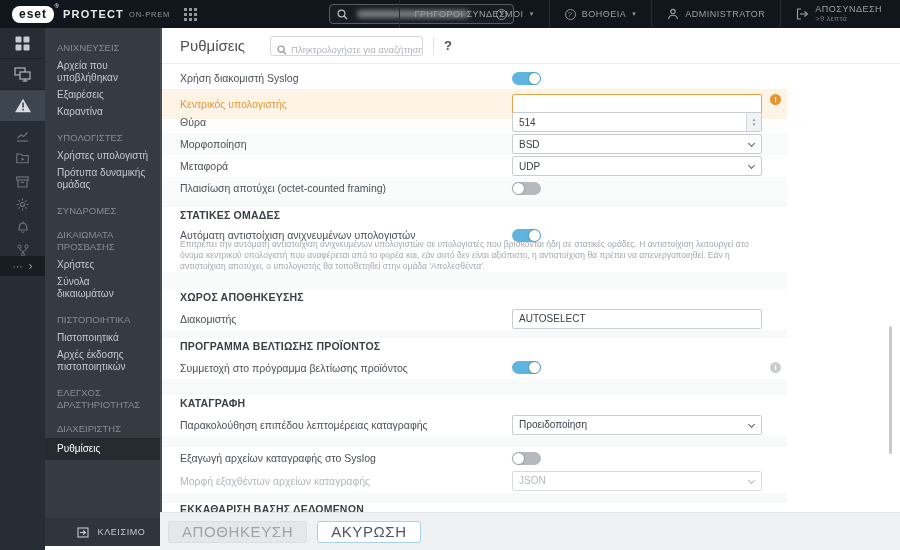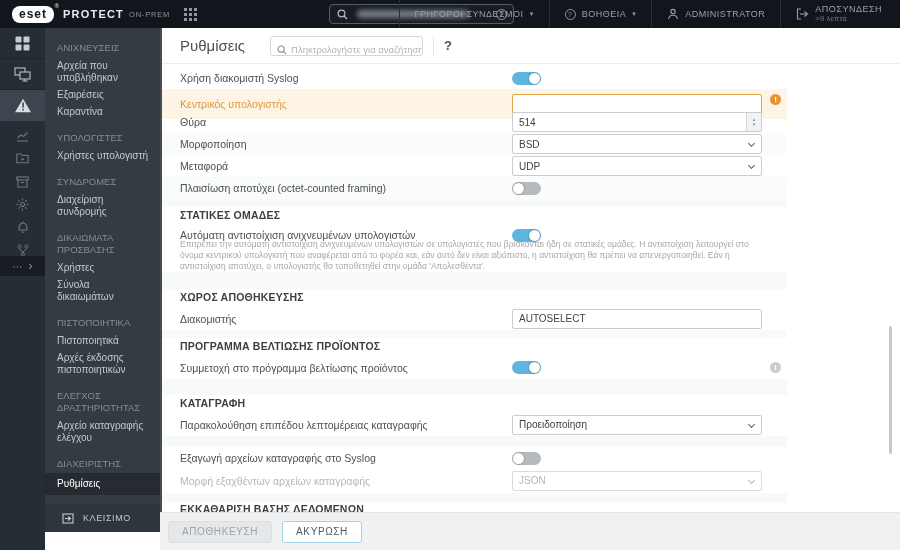--- a/index.html
+++ b/index.html
@@ -38,23 +38,23 @@
   .ib-more { position:absolute; left:0; top:228px; width:45px; height:20px; background:#171d23;
     color:#8f969c; display:flex; align-items:center; justify-content:center; gap:6px; font-size:10px; cursor:pointer; }
 
   
   .menupanel { position:absolute; left:45px; top:28px; width:115px; height:494px; background:#343b42;
     padding-top:8px; z-index:20; }
   .sec-title { color:#868d94; font-size:9.5px; line-height:12px; margin:12px 12px 3px; }
   .sec-title.first { margin-top:6px; }
   .sec-item { color:#c3c9cf; font-size:10px; line-height:12px; padding:2.5px 12px; cursor:pointer; }
   .sec-item.selected { background:#252b31; color:#fff; padding-top:5px; padding-bottom:5px; }
-  .collapsebar { position:absolute; left:45px; bottom:18px; width:115px; height:28px; background:#2e353c;
+  .collapsebar { position:absolute; left:45px; bottom:4px; width:115px; height:28px; background:#2e353c;
     display:flex; align-items:center; gap:9px; padding-left:17px; color:#c3c9cf; font-size:9px;
-    letter-spacing:.6px; cursor:pointer; z-index:21; }
+    letter-spacing:.6px; cursor:pointer; z-index:21;justify-content:center; }
 
   
   .pagehdr { position:absolute; left:160px; top:28px; width:740px; height:36px; background:#fff;
     border-bottom:1px solid #ededee; display:flex; align-items:center; z-index:10; }
   .pagetitle { margin-left:20px; font-size:15px; color:#4b5156; }
   .psearch { position:relative; margin-left:25px; width:153px; height:20px; border:1px solid #d5d8da;
     border-radius:3px; display:flex; align-items:flex-end; background:#fff; }
   .psearch input { border:none; outline:none; flex:1; font-size:9.5px; color:#555;
     font-family:"Liberation Sans",sans-serif; margin-left:4px; background:transparent; width:130px; }
   .psearch input::placeholder { color:#b0b5ba; }
@@ -98,21 +98,21 @@
 
   .badge { position:absolute; left:610px; width:11px; height:11px; border-radius:50%;
     color:#fff; font-size:8px; font-weight:bold; text-align:center; line-height:11px; }
   .badge.warn { background:#e8952f; }
   .badge.info { background:#c9cdd0; }
   .desc { position:absolute; left:20px; width:594px; font-size:8.5px; line-height:11px; color:#a3a8ad; }
 
   
   .footer { position:absolute; left:160px; top:512px; width:740px; height:38px; background:#f0f1f2;
     border-top:1px solid #e4e5e6; display:flex; align-items:center; z-index:11; }
-  .btn { height:22px; border-radius:3px; font-size:10px; letter-spacing:.6px; padding:0 13px;
+  .btn { height:22px; border-radius:3px; font-size:15px; letter-spacing:.6px; padding:0 13px;
     font-family:"Liberation Sans",sans-serif; cursor:pointer; }
   .btn.save { margin-left:8px; background:#e6e7e8; color:#9da3a8; border:1px solid #dcdedf; }
   .btn.cancel { margin-left:10px; background:#fff; color:#4e5863; border:1px solid #a5d1ea; }
 
   svg { display:block; }
 </style>
 </head>
 <body>
 
 <div id="app">
@@ -256,34 +256,33 @@
   </div>
 
   <div class="menupanel">
     <div class="sec-title first">ΑΝΙΧΝΕΥΣΕΙΣ</div>
     <div class="sec-item">Αρχεία που υποβλήθηκαν</div>
     <div class="sec-item">Εξαιρέσεις</div>
     <div class="sec-item">Καραντίνα</div>
 
     <div class="sec-title">ΥΠΟΛΟΓΙΣΤΕΣ</div>
     <div class="sec-item">Χρήστες υπολογιστή</div>
+    <div class="sec-item">Πρότυπα δυναμικής ομάδας</div>
 
     <div class="sec-title">ΣΥΝΔΡΟΜΕΣ</div>
-    <div class="sec-item">Διαχείριση συνδρομής</div>
 
     <div class="sec-title">ΔΙΚΑΙΩΜΑΤΑ ΠΡΟΣΒΑΣΗΣ</div>
     <div class="sec-item">Χρήστες</div>
     <div class="sec-item">Σύνολα δικαιωμάτων</div>
 
     <div class="sec-title">ΠΙΣΤΟΠΟΙΗΤΙΚΑ</div>
     <div class="sec-item">Πιστοποιητικά</div>
     <div class="sec-item">Αρχές έκδοσης πιστοποιητικών</div>
 
     <div class="sec-title">ΕΛΕΓΧΟΣ ΔΡΑΣΤΗΡΙΟΤΗΤΑΣ</div>
-    <div class="sec-item">Αρχείο καταγραφής ελέγχου</div>
 
     <div class="sec-title">ΔΙΑΧΕΙΡΙΣΤΗΣ</div>
     <div class="sec-item selected">Ρυθμίσεις</div>
   </div>
 
   <div class="collapsebar">
     <svg width="12" height="11" viewBox="0 0 12 11">
       <rect x="1" y="1" width="10" height="9" fill="none" stroke="#c3c9cf" stroke-width="1.1"></rect>
       <line x1="3" y1="5.5" x2="8" y2="5.5" stroke="#c3c9cf" stroke-width="1.1"></line>
       <path d="M6.2 3.5 L8.5 5.5 L6.2 7.5" fill="none" stroke="#c3c9cf" stroke-width="1.1"></path>

